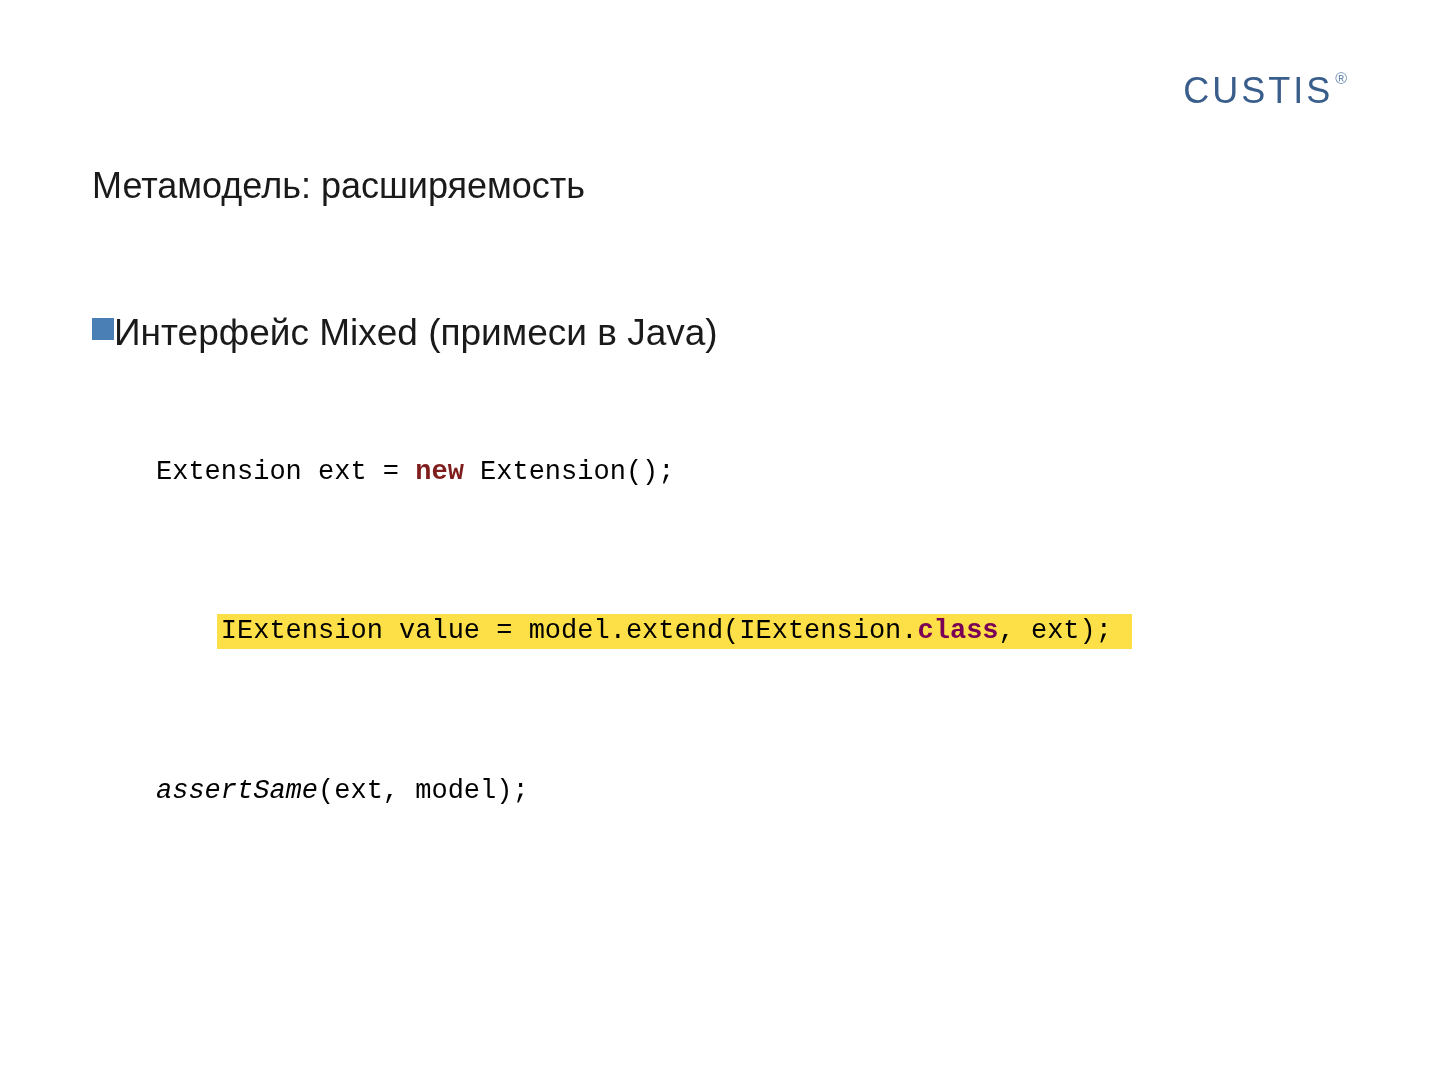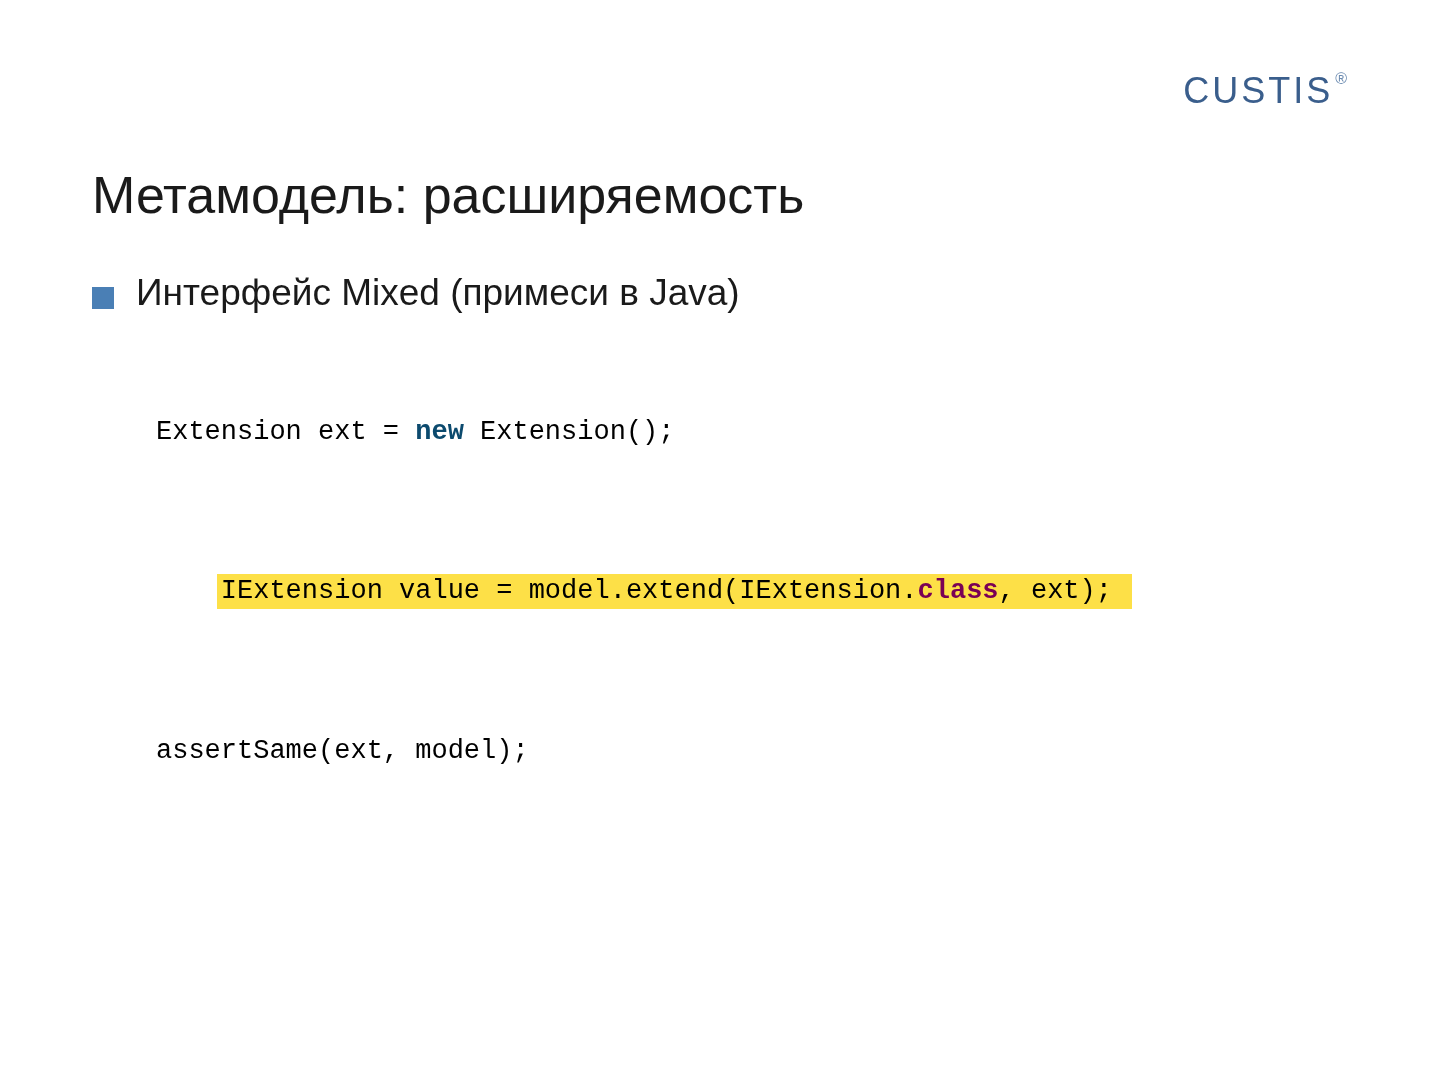--- a/index.html
+++ b/index.html
@@ -25,35 +25,35 @@
     .logo .reg {
       font-size: 16px;
       vertical-align: top;
       margin-left: 2px;
       color: #6a8ab0;
     }
     .slide-title {
       position: absolute;
       top: 165px;
       left: 92px;
-      font-size: 52px;
+      font-size: 36px;
       font-weight: 400;
       color: #1a1a1a;
     }
     .content {
       position: absolute;
       top: 268px;
       left: 92px;
       right: 90px;
     }
     .bullet-item {
       display: flex;
-      align-items: center;
-      gap: 22px;
+      align-items: flex-start;
       margin-bottom: 24px;
+      margin-top: 40px;
     }
     .bullet-square {
       width: 22px;
       height: 22px;
       background: #4a7fb5;
       flex-shrink: 0;
       margin-top: 10px;
     }
     .bullet-text {
       font-size: 37px;
@@ -67,23 +67,23 @@
       margin-bottom: 48px;
       font-family: Consolas, 'Courier New', monospace;
       font-size: 27px;
       line-height: 1.2;
       white-space: pre;
       color: #000;
     }
     .code-line { display: block; padding: 1px 4px; }
     .code-highlight { background: #fde047; display: inline-block; }
     .code-spacer { height: 28px; }
-    .kw { color: #0c4a6e; font-weight: bold; }
+    .kw { color: #7f1d1d; font-weight: bold; }
     .kw2 { color: #7a0055; font-weight: bold; }
-    .italic { }
+    .italic { font-style: italic; }
   </style>
 </head>
 <body>
 
 <div class="logo">
   <span>CUSTIS</span><span class="reg">®</span>
 </div>
 
 <h1 class="slide-title">Метамодель: расширяемость</h1>
 

